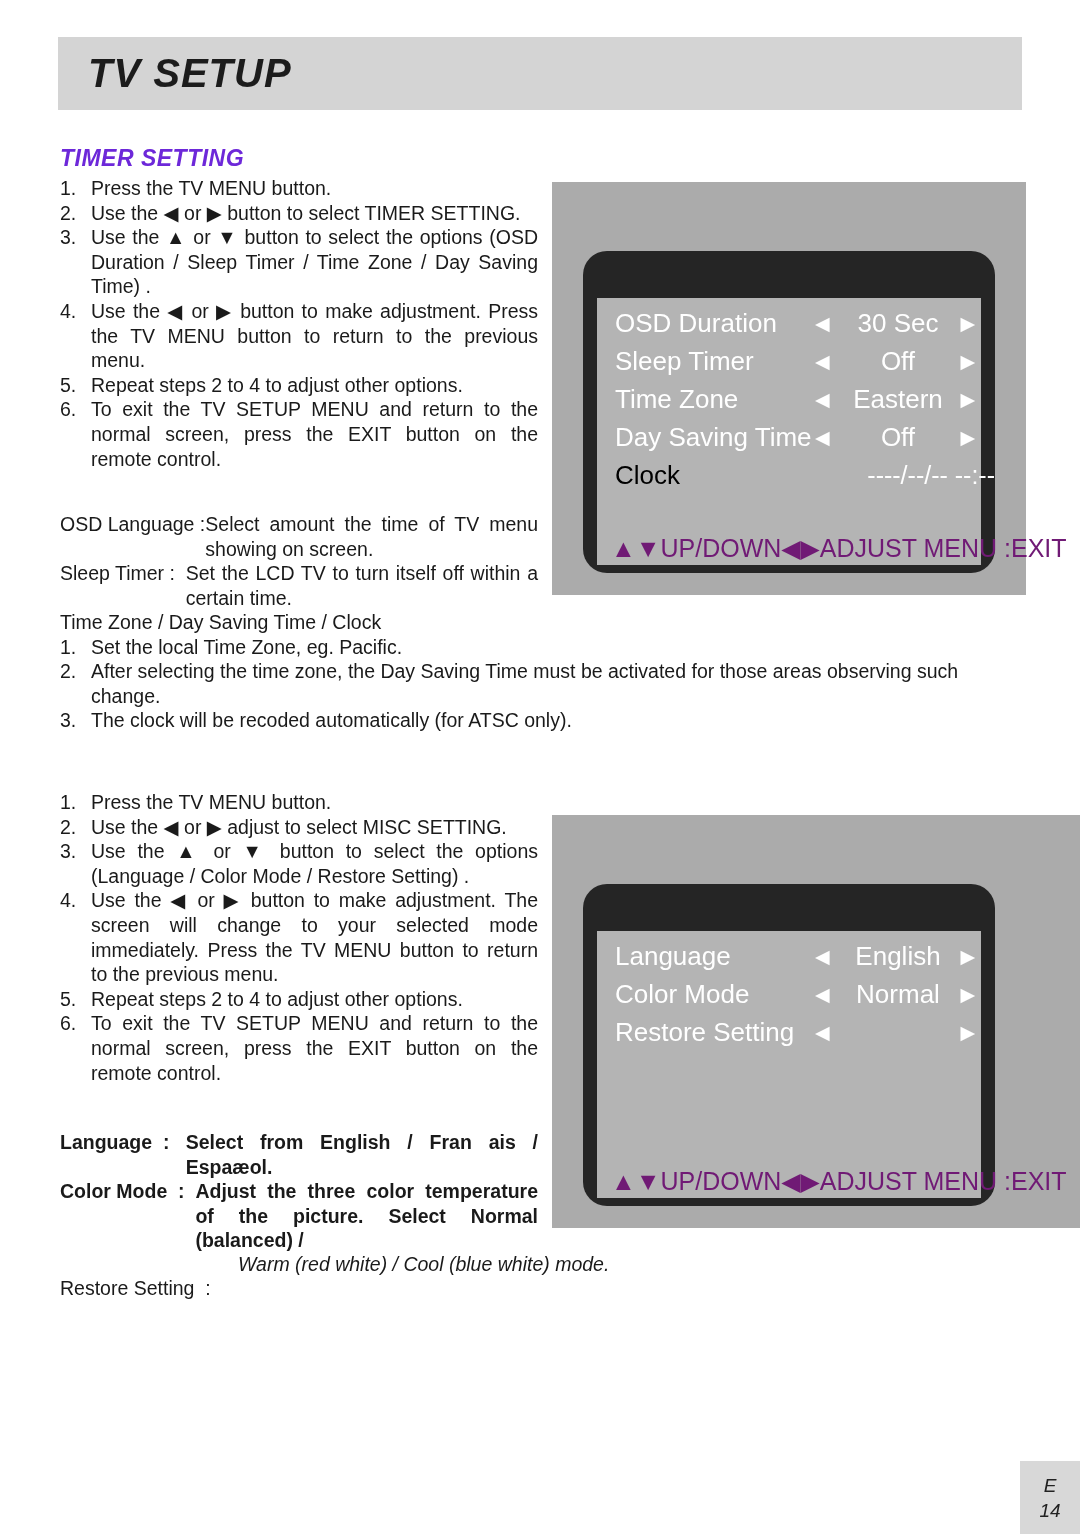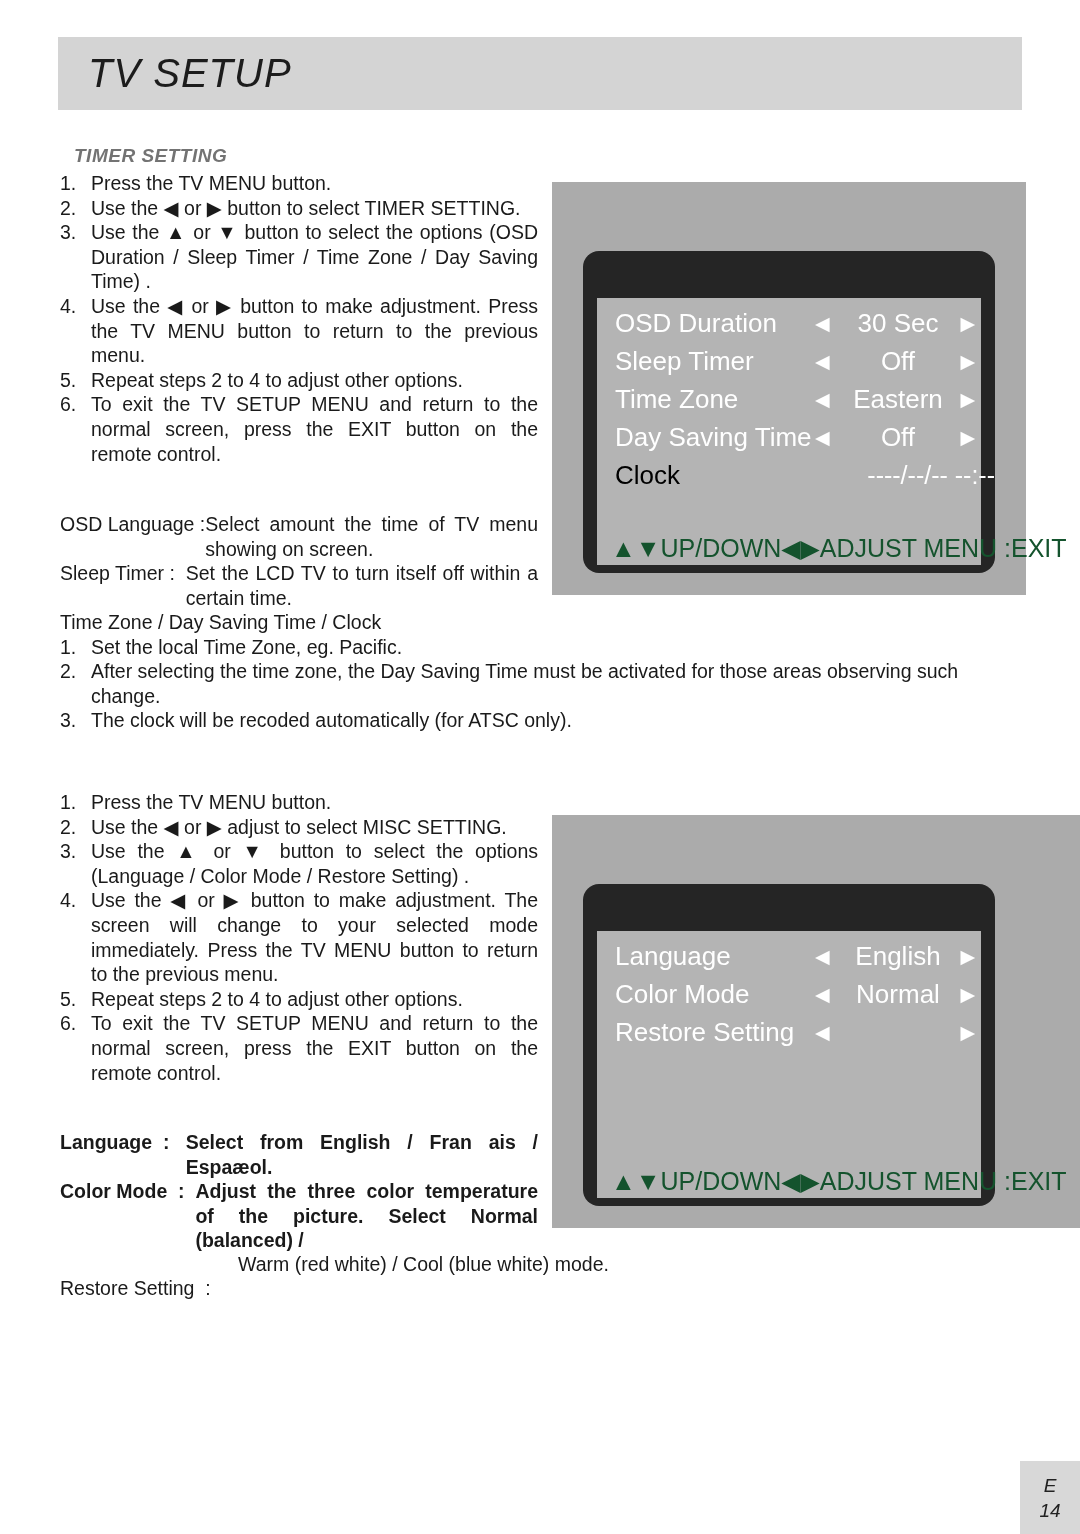--- a/index.html
+++ b/index.html
@@ -21,34 +21,34 @@
     top: 37px;
     width: 964px;
     height: 73px;
     background: #d4d4d4;
     display: flex;
     align-items: center;
   }
   .page-header .title {
     font-size: 40px;
     font-style: italic;
-    font-weight: normal;
+    font-weight: bold;
     letter-spacing: 1px;
     color: #1c1c1c;
     padding-left: 30px;
   }
 
   
   .sec-heading {
-    font-size: 19px;
+    font-size: 23px;
     font-style: italic;
     font-weight: bold;
     letter-spacing: 0.5px;
-    color: #737373;
-    margin: 0 0 4px 14px;
+    color: #6d28d9;
+    margin: 0 0 4px 0;
   }
 
   .col-left {
     position: absolute;
     left: 60px;
     width: 478px;
   }
 
   ol.steps {
     list-style: none;
@@ -80,21 +80,21 @@
   .defrow .ddesc  { flex: 1 1 auto; }
 
   
   .osd-outer {
     position: absolute;
     background: #ababab;
   }
   .osd-screen {
     position: absolute;
     background: #252525;
-    border-radius: 16px;
+    border-radius: 24px;
     overflow: visible;
   }
   .osd-inner {
     position: absolute;
     background: #b4b4b4;
     overflow: visible;
   }
   .osd-rows {
     position: absolute;
     left: 0; right: 0; top: 0;
@@ -139,21 +139,21 @@
     font-size: 25px;
     color: #ffffff;
     margin-right: -14px;
   }
 
   .osd-status {
     position: absolute;
     left: 0;
     bottom: 2px;
     width: 100%;
-    color: #14532d;
+    color: #701a75;
     font-size: 25px;
     white-space: nowrap;
     padding-left: 14px;
   }
 
   
   .footer-box {
     position: absolute;
     right: 0;
     top: 1461px;
@@ -268,21 +268,21 @@
   <div class="defrow">
     <span class="dlabel">Language  :   </span>
     <span class="ddesc just">Select from English / Fran ais / Espaæol.</span>
   </div>
   <div class="defrow">
     <span class="dlabel">Color Mode  :  </span>
     <span class="ddesc just">Adjust the three color temperature of the picture. Select Normal (balanced) /</span>
   </div>
 </div>
 
-<div style="position:absolute; left:238px; top:1252px; width:700px; font-size:19.5px; line-height:24.6px;">Warm (red white) / Cool (blue white) mode.</div>
+<div style="position:absolute; left:238px; top:1252px; width:700px; font-size:19.5px; line-height:24.6px;font-style:italic;">Warm (red white) / Cool (blue white) mode.</div>
 
 <div style="position:absolute; left:60px; top:1276px; width:965px;">
   <div class="defrow">
     <span class="dlabel">Restore Setting  :</span>
   </div>
 </div>
 
 <div class="osd-outer" style="left:552px; top:815px; width:547px; height:413px;">
   <div class="osd-screen" style="left:31px; top:69px; width:412px; height:322px;">
     <div class="osd-inner" style="left:14px; top:47px; right:14px; bottom:8px;">

